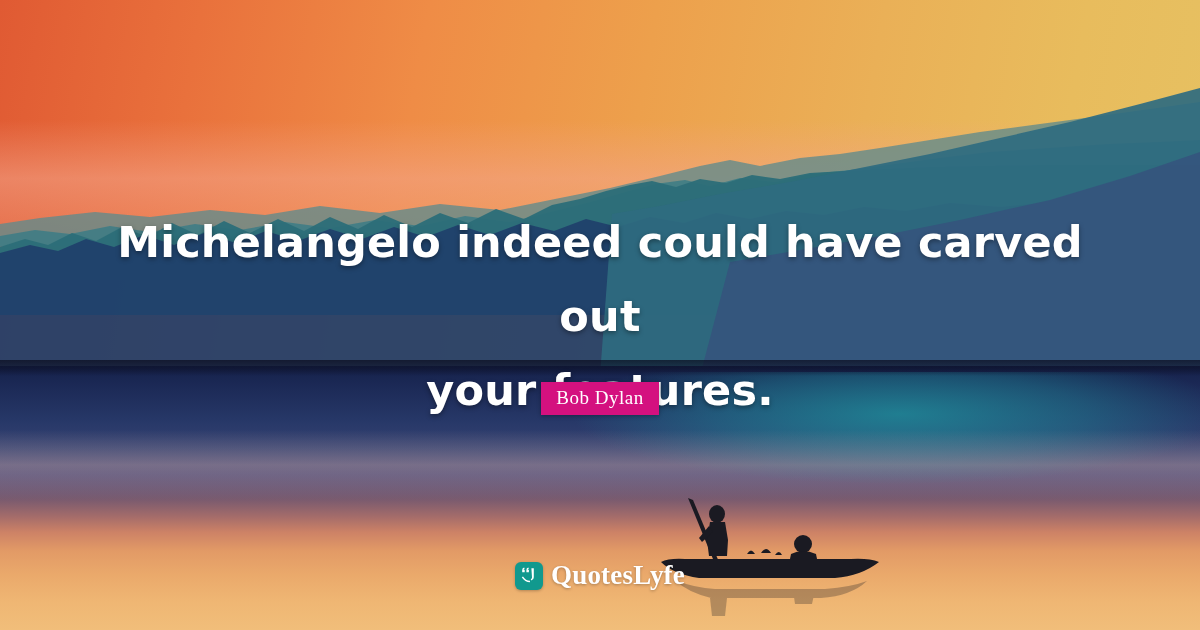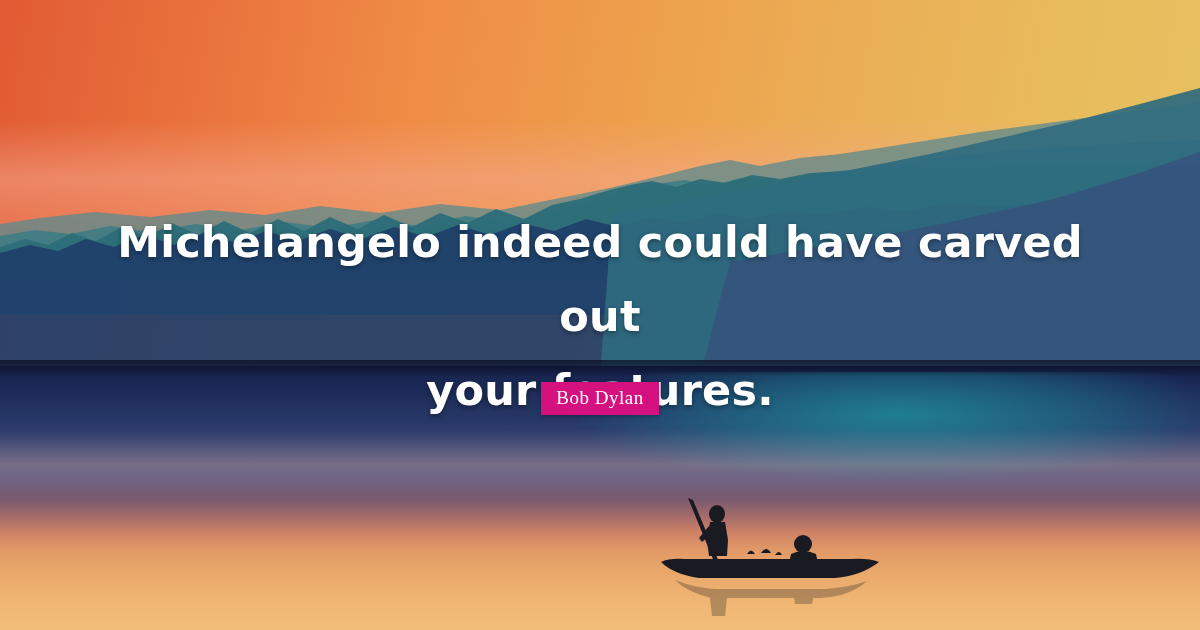--- a/index.html
+++ b/index.html
@@ -256,14 +256,30 @@
         <path d="M138,98 L160,98 L157,112 L140,112 Z"></path>
       </g>
     </svg>
   </div>
 
   <div class="quote-text">Michelangelo indeed could have carved out
 your features.</div>
 
   <div class="author-badge">Bob Dylan</div>
 
+  <div class="logo">
+    <span class="logo-mark">
+      <svg viewBox="0 0 28 28" width="28" height="28">
+        <g fill="#ffffff">
+          <path d="M7.2,8.0 q0,-2.0 2.0,-2.4 l0.4,1.1 q-1.0,0.25 -1.0,1.0
+                   l1.1,0 0,2.5 -2.5,0 z"></path>
+          <path d="M11.4,8.0 q0,-2.0 2.0,-2.4 l0.4,1.1 q-1.0,0.25 -1.0,1.0
+                   l1.1,0 0,2.5 -2.5,0 z"></path>
+          <path d="M16.4,6.2 l2.4,0 0,9.1 q0,2.6 -2.5,3.3 l-0.5,-1.3
+                   q1.2,-0.45 1.2,-1.7 z"></path>
+          <path d="M8.0,14.6 q2.6,4.2 7.0,4.2 l0,1.5 q-5.2,0 -8.2,-5.0 z"></path>
+        </g>
+      </svg>
+    </span>
+    <span class="logo-text">QuotesLyfe</span>
+  </div>
 
 </div>
 
 </body></html>

